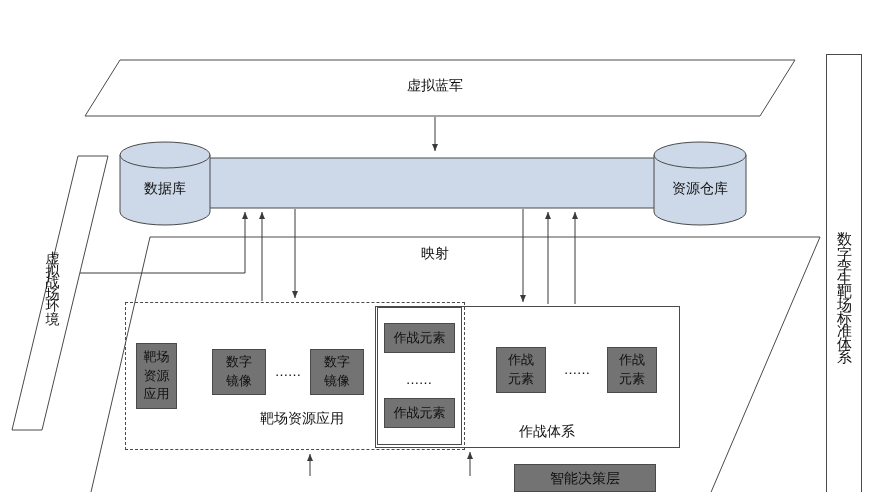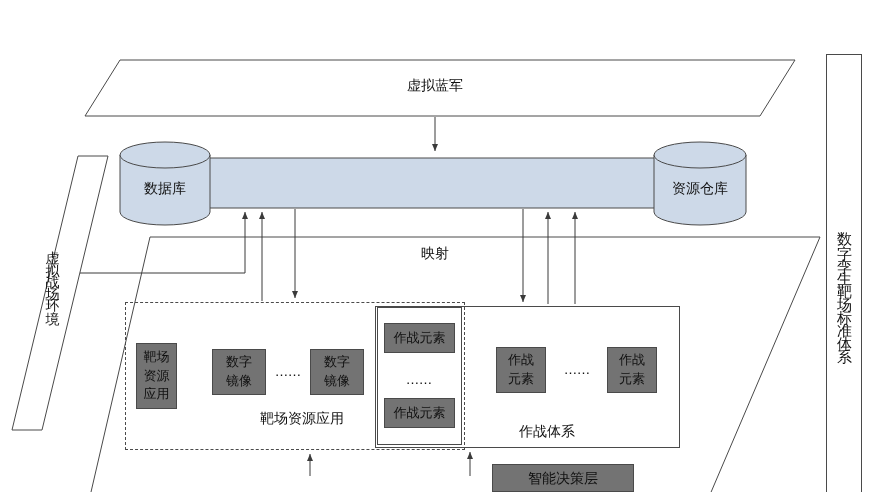--- a/index.html
+++ b/index.html
@@ -114,15 +114,15 @@
 
   <div class="box" style="left:496px;top:307px;width:50px;height:46px;padding:0 9px;">作战元素</div>
 
   <div class="label small" style="left:552px;top:320px;width:50px;height:20px;">……</div>
 
   <div class="box" style="left:607px;top:307px;width:50px;height:46px;padding:0 9px;">作战元素</div>
 
   <div class="label" style="left:487px;top:381px;width:120px;height:20px;">作战体系</div>
 
 
-  <div class="box" style="left:492px;top:424px;width:142px;height:28px;font-size:14px;text-align:right;">智能决策层</div>
+  <div class="box" style="left:514px;top:424px;width:142px;height:28px;font-size:14px;text-align:right;">智能决策层</div>
 
 </div>
 
 </body></html>

